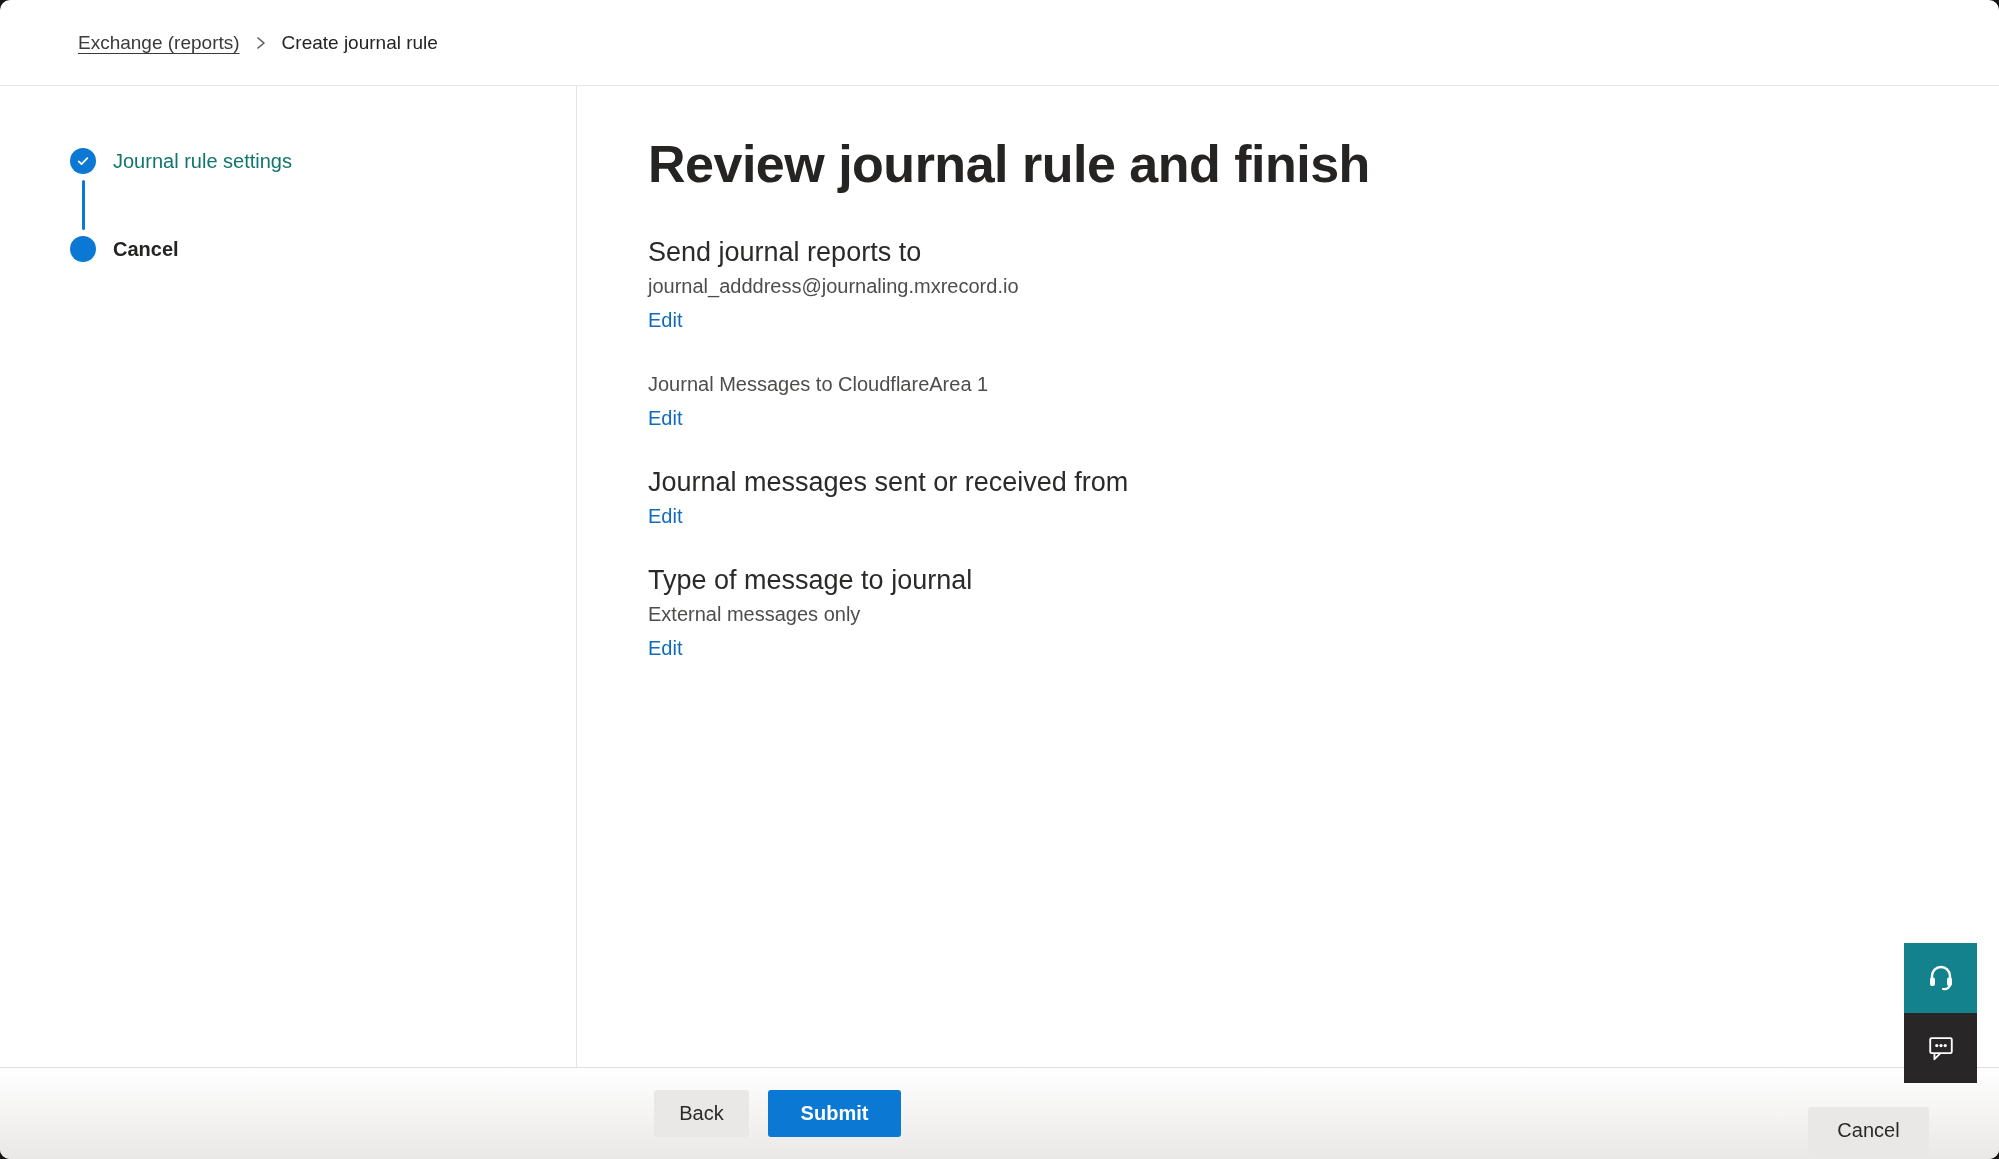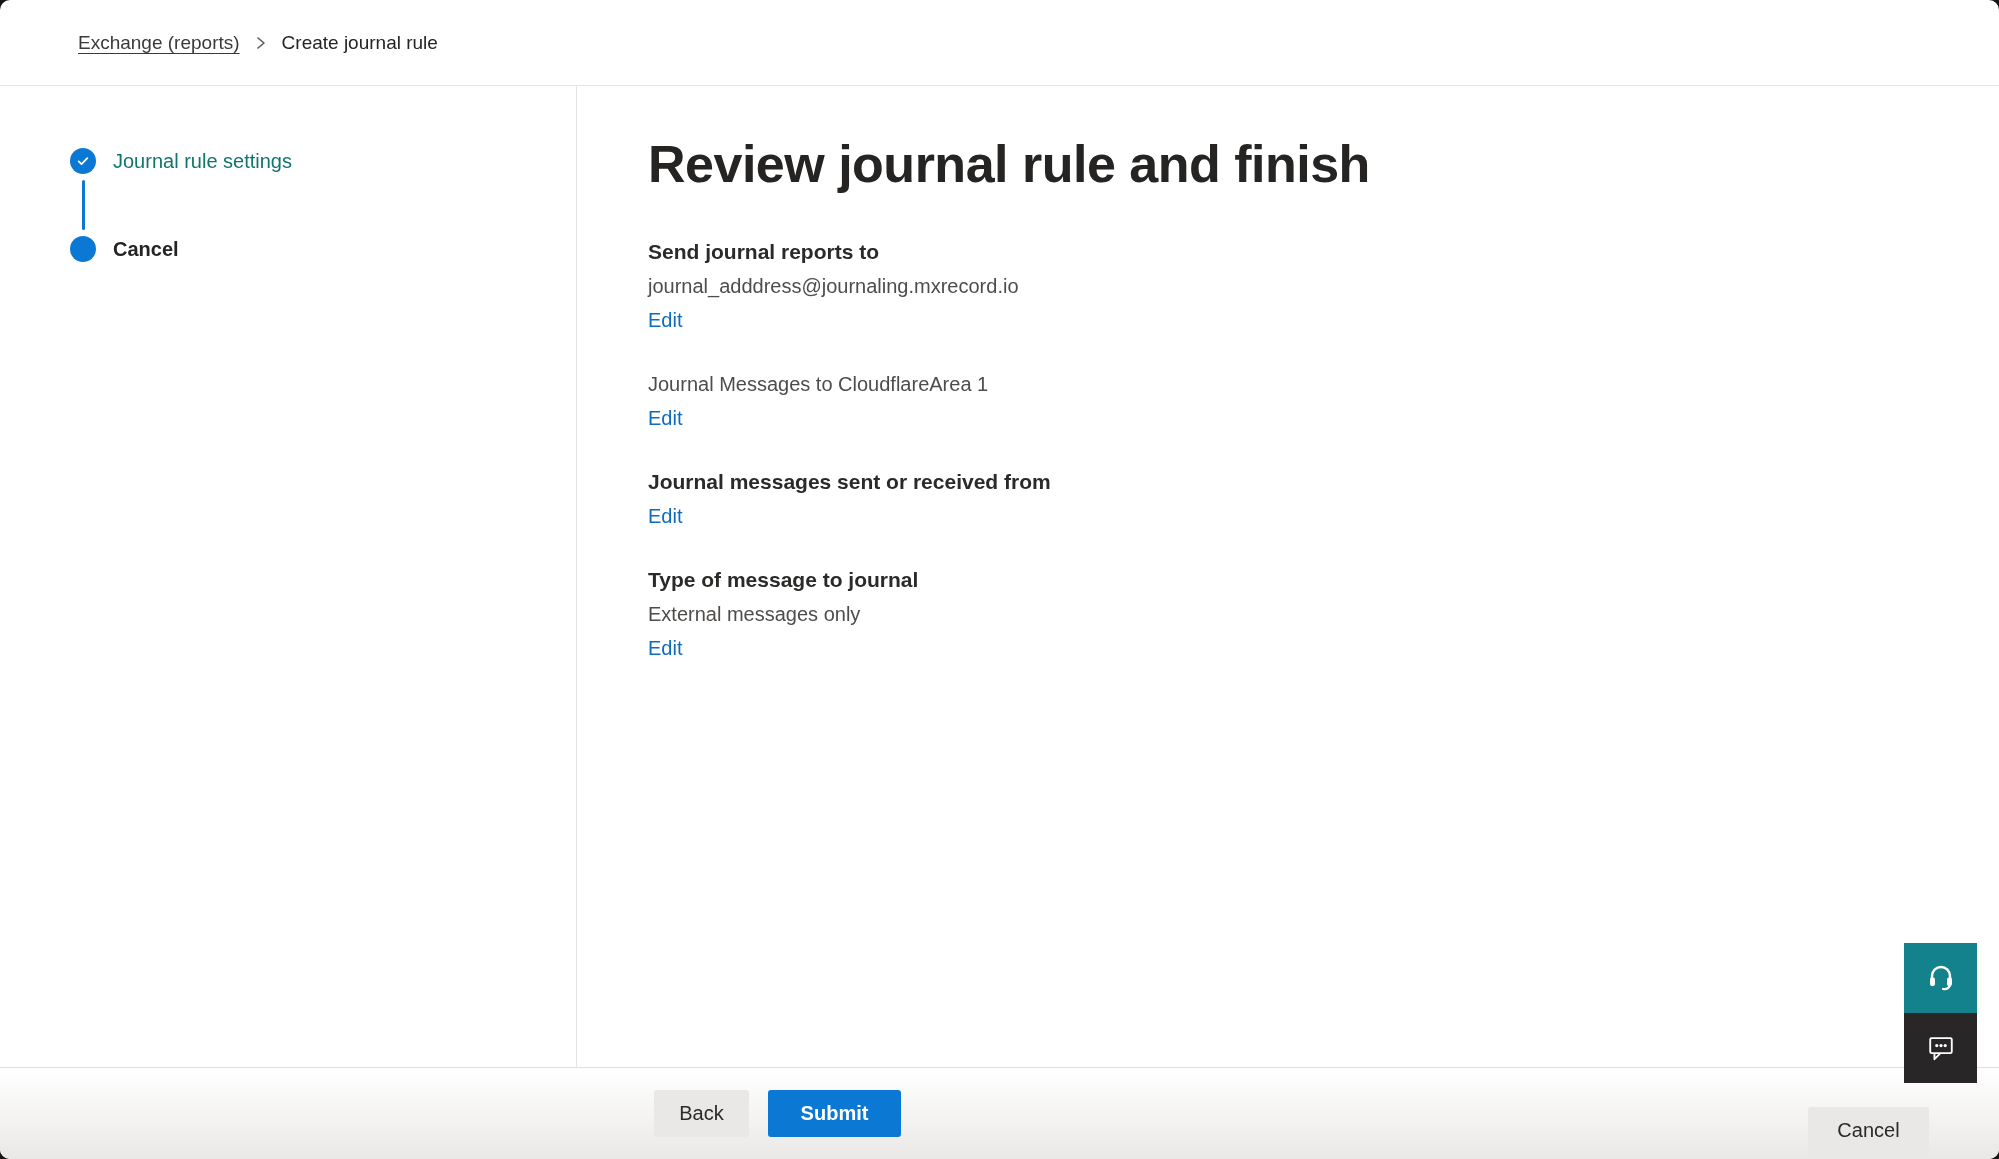--- a/index.html
+++ b/index.html
@@ -58,21 +58,21 @@
   }
   .main{
     flex:1 1 auto;box-sizing:border-box;
     padding:49px 40px 0 71px;position:relative;
   }
   .page-title{
     font-size:52px;line-height:1.15;font-weight:700;
     color:#252423;margin:0 0 40px 0;letter-spacing:-0.5px;
   }
   .section{margin-bottom:30px;}
-  .section .label{font-size:21px;font-weight:700;color:#2b2a29;line-height:34px;}
+  .section .label{font-size:27px;font-weight:400;color:#2b2a29;line-height:34px;}
   .section .value{font-size:20px;color:var(--text-2);line-height:34px;}
   .section .edit-link{
     display:inline-block;font-size:20px;color:var(--link);
     line-height:34px;cursor:pointer;text-decoration:none;
   }
   
   .footer{
     flex:0 0 92px;height:92px;
     border-top:1px solid #e2e0de;
     background:linear-gradient(180deg,#ffffff 0%,#f4f3f2 55%,#e9e8e7 100%);

